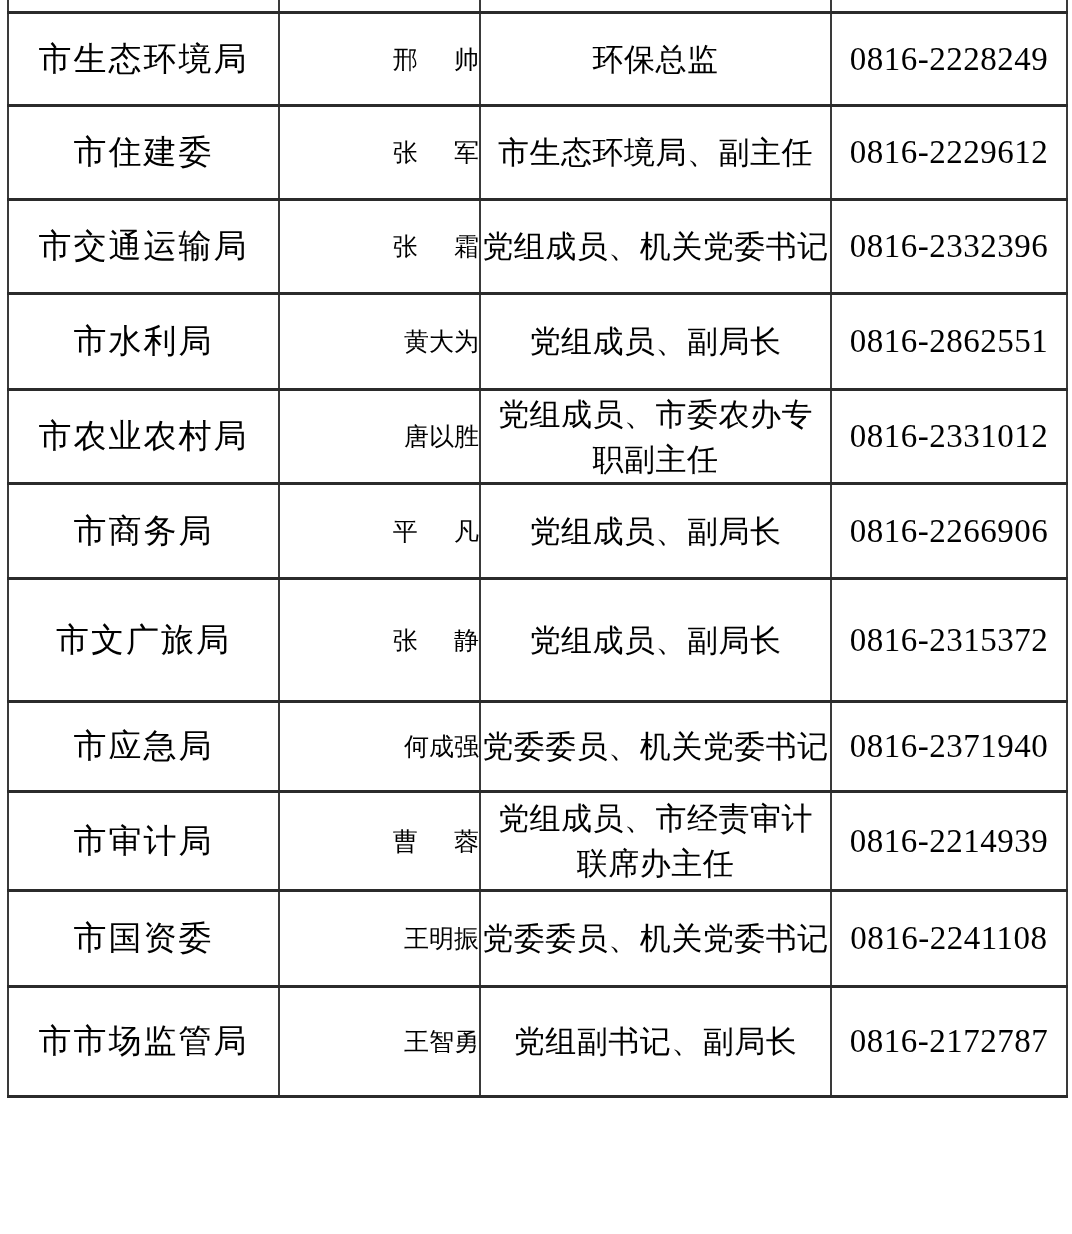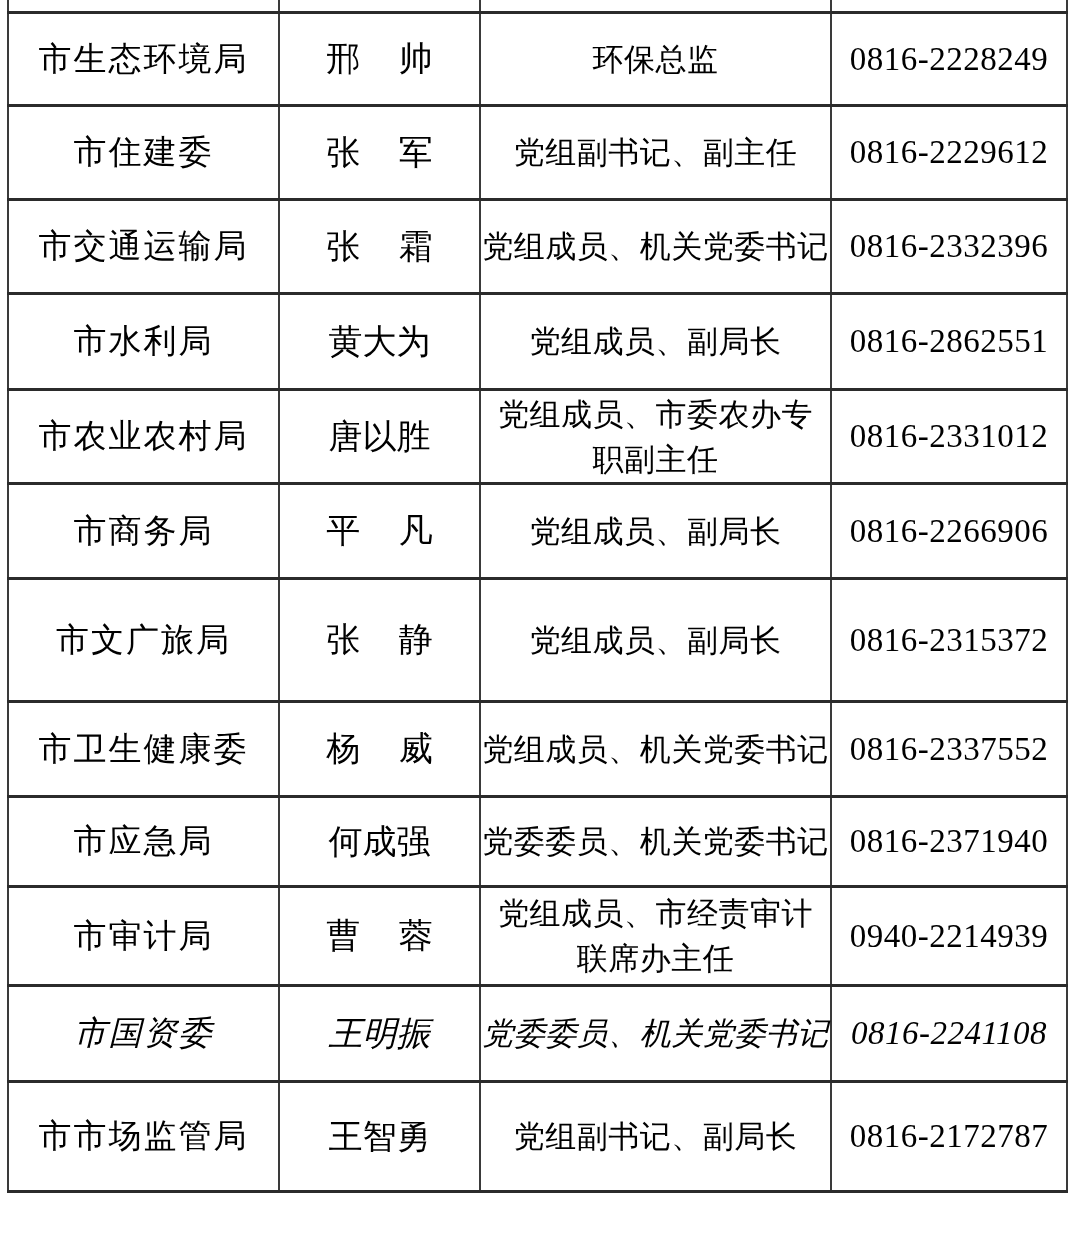--- a/index.html
+++ b/index.html
@@ -37,21 +37,21 @@
   }
   tr.partial-row td { height: 28px; }   
 
   .cell {
     font-family: "Liberation Serif", "DejaVu Serif", serif;
     color: #000000;
     text-align: center;
     vertical-align: middle;
   }
   .cell-dept  { font-size: 33px; letter-spacing: 2px; }
-  .cell-name  { font-size: 34px; word-spacing: 30px; }
+  .cell-name  { font-size: 25px; word-spacing: 30px; text-align: right; }
   .cell-pos   { font-size: 31px; white-space: pre-line; line-height: 45px; letter-spacing: 0.5px; }
   .cell-phone { font-size: 33px; letter-spacing: 0.5px; }
 </style>
 </head>
 <body>
 
 <div id="page">
   <table class="contact-table">
     <colgroup>
       <col class="c-dept">
@@ -69,21 +69,21 @@
 
     <tr class="data-row" style="height: 93px;">
     <td class="cell cell-dept">市生态环境局</td>
     <td class="cell cell-name">邢 帅</td>
     <td class="cell cell-pos">环保总监</td>
     <td class="cell cell-phone">0816-2228249</td>
   </tr>
         <tr class="data-row" style="height: 94px;">
     <td class="cell cell-dept">市住建委</td>
     <td class="cell cell-name">张 军</td>
-    <td class="cell cell-pos">党组副书记、副主任</td>
+    <td class="cell cell-pos">市生态环境局、副主任</td>
     <td class="cell cell-phone">0816-2229612</td>
   </tr>
         <tr class="data-row" style="height: 94px;">
     <td class="cell cell-dept">市交通运输局</td>
     <td class="cell cell-name">张 霜</td>
     <td class="cell cell-pos">党组成员、机关党委书记</td>
     <td class="cell cell-phone">0816-2332396</td>
   </tr>
         <tr class="data-row" style="height: 96px;">
     <td class="cell cell-dept">市水利局</td>
@@ -103,40 +103,34 @@
     <td class="cell cell-name">平 凡</td>
     <td class="cell cell-pos">党组成员、副局长</td>
     <td class="cell cell-phone">0816-2266906</td>
   </tr>
         <tr class="data-row" style="height: 123px;">
     <td class="cell cell-dept">市文广旅局</td>
     <td class="cell cell-name">张 静</td>
     <td class="cell cell-pos">党组成员、副局长</td>
     <td class="cell cell-phone">0816-2315372</td>
   </tr>
-        <tr class="data-row" style="height: 95px;">
-    <td class="cell cell-dept">市卫生健康委</td>
-    <td class="cell cell-name">杨 威</td>
-    <td class="cell cell-pos">党组成员、机关党委书记</td>
-    <td class="cell cell-phone">0816-2337552</td>
-  </tr>
         <tr class="data-row" style="height: 90px;">
     <td class="cell cell-dept">市应急局</td>
     <td class="cell cell-name">何成强</td>
     <td class="cell cell-pos">党委委员、机关党委书记</td>
     <td class="cell cell-phone">0816-2371940</td>
   </tr>
         <tr class="data-row" style="height: 99px;">
     <td class="cell cell-dept">市审计局</td>
     <td class="cell cell-name">曹 蓉</td>
     <td class="cell cell-pos">党组成员、市经责审计
 联席办主任</td>
-    <td class="cell cell-phone">0940-2214939</td>
+    <td class="cell cell-phone">0816-2214939</td>
   </tr>
-        <tr class="data-row" style="height: 96px; font-style: italic;">
+        <tr class="data-row" style="height: 96px;">
     <td class="cell cell-dept">市国资委</td>
     <td class="cell cell-name">王明振</td>
     <td class="cell cell-pos">党委委员、机关党委书记</td>
     <td class="cell cell-phone">0816-2241108</td>
   </tr>
         <tr class="data-row" style="height: 110px;">
     <td class="cell cell-dept">市市场监管局</td>
     <td class="cell cell-name">王智勇</td>
     <td class="cell cell-pos">党组副书记、副局长</td>
     <td class="cell cell-phone">0816-2172787</td>

